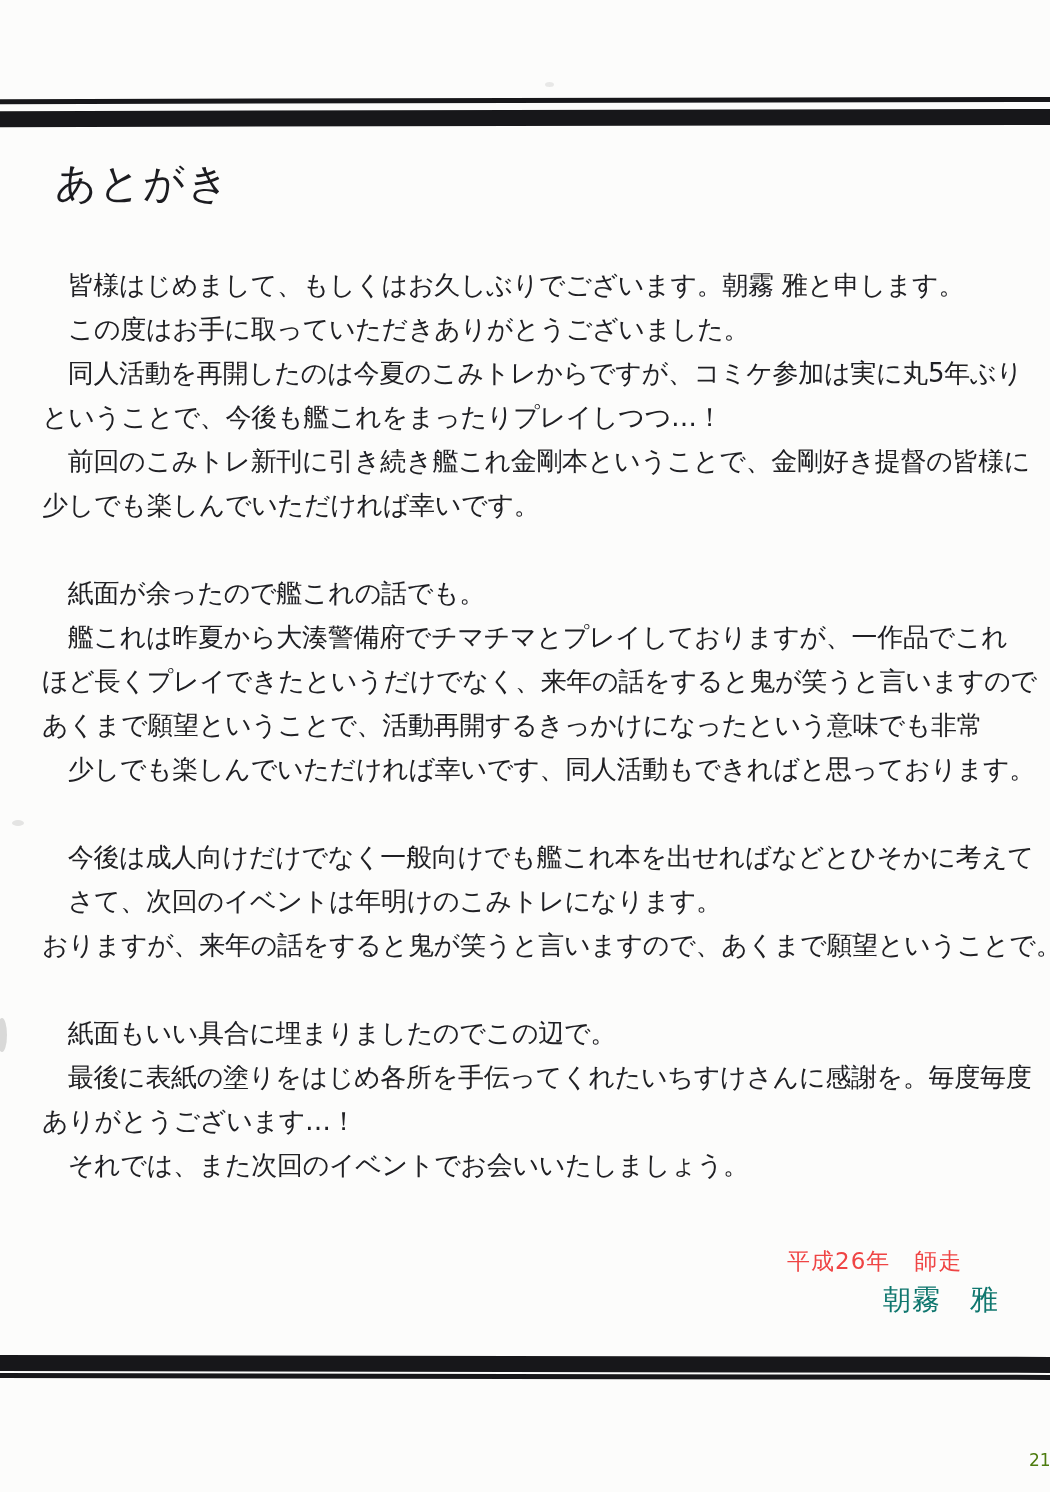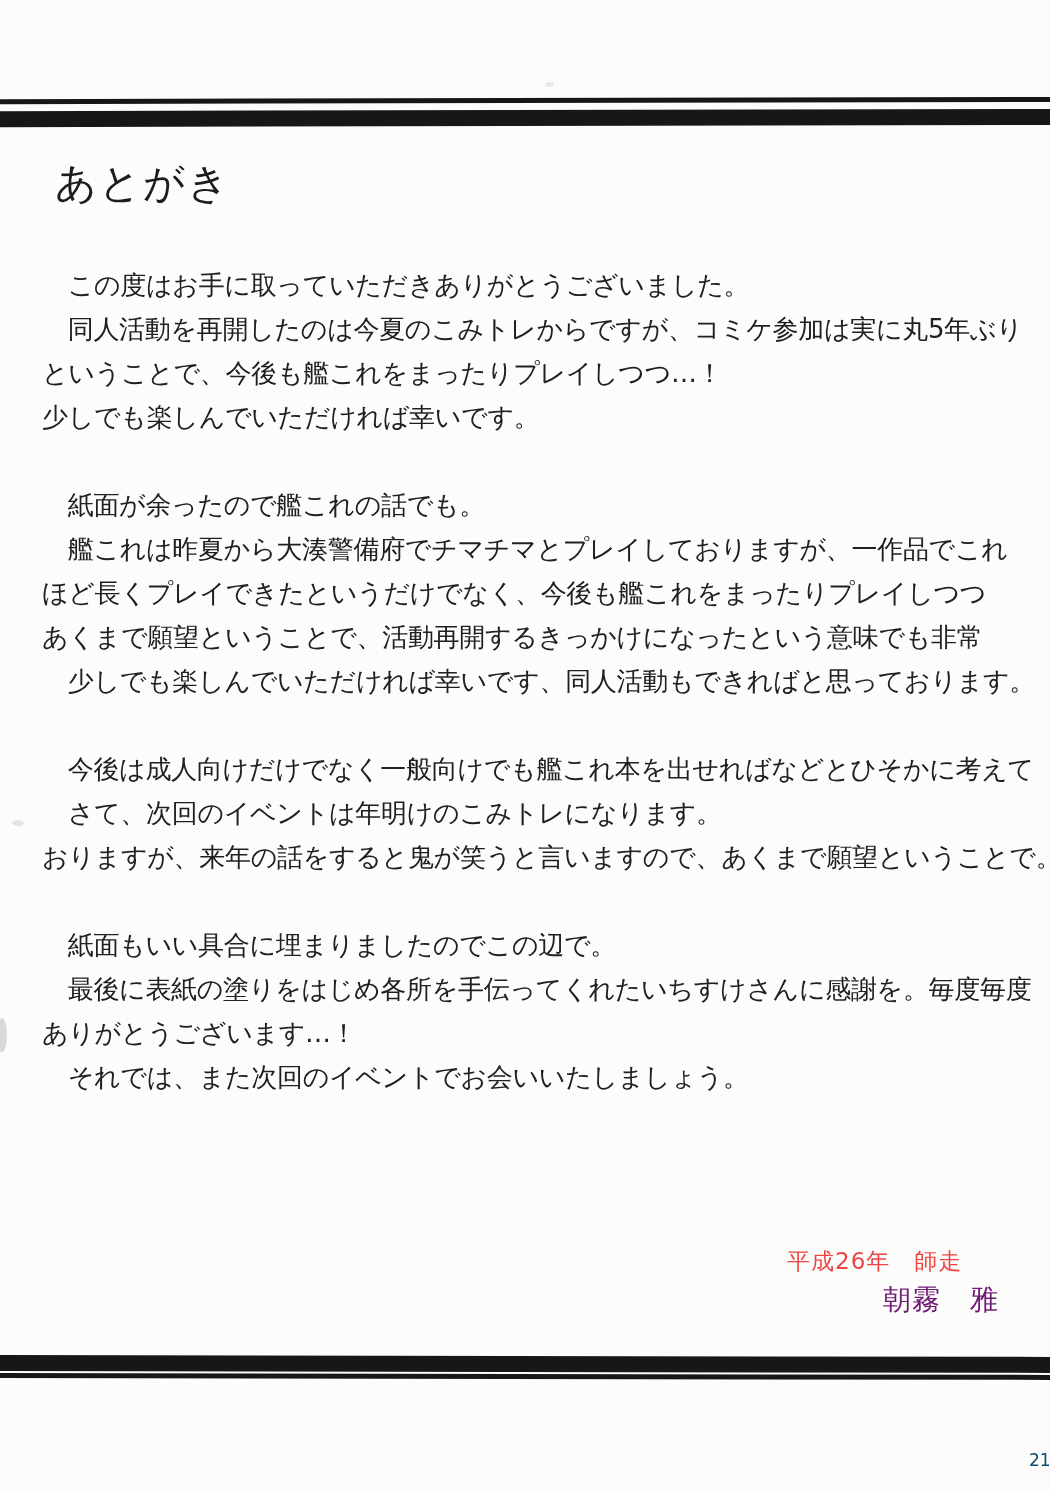--- a/index.html
+++ b/index.html
@@ -62,29 +62,29 @@
     color: #ef4444;
     white-space: pre;
   }
   .sig-name {
     position: absolute;
     left: 883px;
     top: 1281px;
     font-size: 28px;
     font-weight: 500;
     letter-spacing: 1px;
-    color: #701a75;
+    color: #0f766e;
     white-space: pre;
   }
   .pagenum {
     position: absolute;
     left: 1029px;
     top: 1450px;
     font-size: 17px;
-    color: #0c4a6e;
+    color: #4d7c0f;
   }
   .smudge {
     position: absolute;
     background: rgba(60, 60, 60, 0.12);
     border-radius: 50%;
   }
   .smudge.s1 { left: 12px;  top: 820px;  width: 12px; height: 6px; }
   .smudge.s2 { left: -3px;  top: 1018px; width: 10px; height: 34px; background: rgba(60,60,60,0.18); }
   .smudge.s3 { left: 545px; top: 82px;   width: 9px;  height: 5px; background: rgba(60,60,60,0.10); }
 </style>
@@ -92,28 +92,30 @@
 <body>
 
 <div class="page" style="--paper: #fcfcfb; --ink: #202024; --rule: #17171a;">
 
   <div class="rule top-thin"></div>
   <div class="rule top-thick"></div>
 
   <h1 class="title">あとがき</h1>
 
   <div class="body-text">
+      <div class="line">　皆様はじめまして、もしくはお久しぶりでございます。朝霧 雅と申します。</div>
       <div class="line">　この度はお手に取っていただきありがとうございました。</div>
       <div class="line">　同人活動を再開したのは今夏のこみトレからですが、コミケ参加は実に丸5年ぶり</div>
       <div class="line">ということで、今後も艦これをまったりプレイしつつ…！</div>
+      <div class="line">　前回のこみトレ新刊に引き続き艦これ金剛本ということで、金剛好き提督の皆様に</div>
       <div class="line">少しでも楽しんでいただければ幸いです。</div>
       <div class="line"></div>
       <div class="line">　紙面が余ったので艦これの話でも。</div>
       <div class="line">　艦これは昨夏から大湊警備府でチマチマとプレイしておりますが、一作品でこれ</div>
-      <div class="line">ほど長くプレイできたというだけでなく、今後も艦これをまったりプレイしつつ</div>
+      <div class="line">ほど長くプレイできたというだけでなく、来年の話をすると鬼が笑うと言いますので</div>
       <div class="line">あくまで願望ということで、活動再開するきっかけになったという意味でも非常</div>
       <div class="line">　少しでも楽しんでいただければ幸いです、同人活動もできればと思っております。</div>
       <div class="line"></div>
       <div class="line">　今後は成人向けだけでなく一般向けでも艦これ本を出せればなどとひそかに考えて</div>
       <div class="line">　さて、次回のイベントは年明けのこみトレになります。</div>
       <div class="line">おりますが、来年の話をすると鬼が笑うと言いますので、あくまで願望ということで。</div>
       <div class="line"></div>
       <div class="line">　紙面もいい具合に埋まりましたのでこの辺で。</div>
       <div class="line">　最後に表紙の塗りをはじめ各所を手伝ってくれたいちすけさんに感謝を。毎度毎度</div>
       <div class="line">ありがとうございます…！</div>

